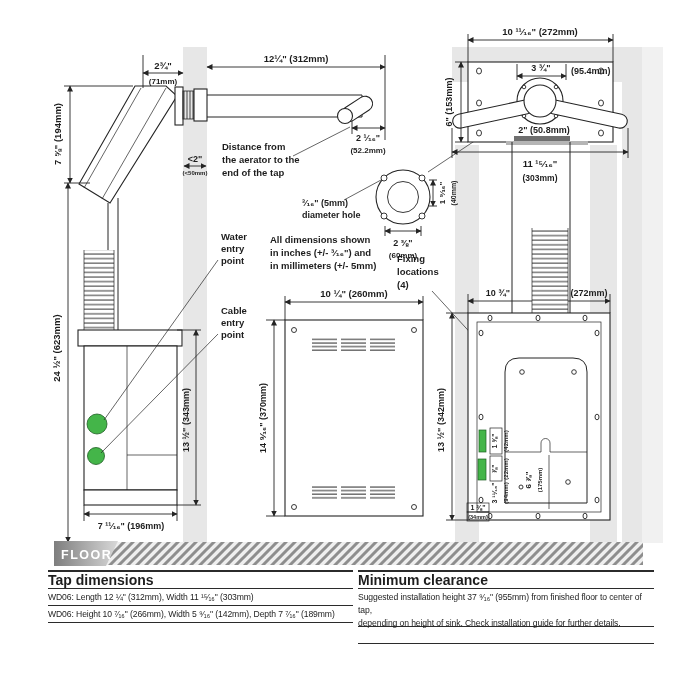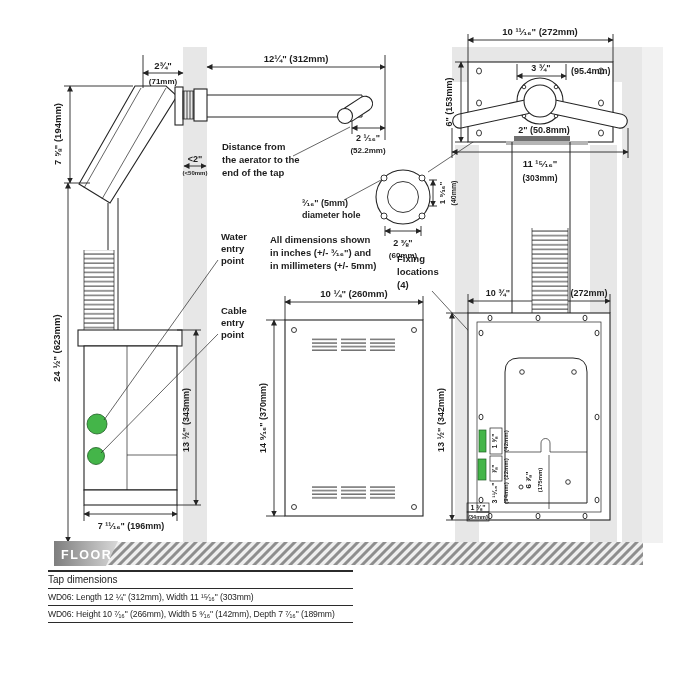--- a/index.html
+++ b/index.html
@@ -12,21 +12,21 @@
   .floor-text{font-size:12.5px;fill:#ffffff;letter-spacing:1.5px;}
   .ln{fill:none;stroke:#242424;stroke-width:1;}
   .thin{fill:none;stroke:#242424;stroke-width:0.7;}
   .dim{fill:none;stroke:#242424;stroke-width:0.9;}
   .wh{fill:#ffffff;stroke:#242424;stroke-width:1.1;}
   .hole{fill:#ffffff;stroke:#242424;stroke-width:0.9;}
   
   .tbl{position:absolute;top:570px;border-top:2px solid #2b2b2b;color:#1d1d1d;}
   .tbl-left{left:48px;width:305px;}
   .tbl-right{left:358px;width:296px;}
-  .t-hdr{height:16px;line-height:16px;font-weight:normal;font-size:10px;
+  .t-hdr{height:16px;line-height:16px;font-weight:bold;font-size:14px;
          border-bottom:1.5px solid #2b2b2b;}
   .t-row{height:16px;line-height:16px;font-size:8.6px;letter-spacing:-0.1px;
          border-bottom:1.5px solid #2b2b2b;white-space:nowrap;}
   .t-row2{height:35px;line-height:13px;padding-top:2px;white-space:normal;}
   .t-empty{height:16px;border-bottom:1.5px solid #2b2b2b;}
 </style>
 </head>
 <body>
 
 <div id="page">
@@ -338,13 +338,18 @@
     <polygon points="54,541 118,541 106,566 54,566" fill="url(#floorg)"></polygon>
     <text class="floor-text" x="61" y="559">FLOOR</text>
   </g>
 </svg>
 
 <div class="tbl tbl-left">
   <div class="t-hdr">Tap dimensions</div>
   <div class="t-row">WD06: Length 12 ¼" (312mm), Width 11 ¹⁵⁄₁₆" (303mm)</div>
   <div class="t-row">WD06: Height 10 ⁷⁄₁₆" (266mm), Width 5 ⁹⁄₁₆" (142mm), Depth 7 ⁷⁄₁₆" (189mm)</div>
 </div>
+<div class="tbl tbl-right">
+  <div class="t-hdr">Minimum clearance</div>
+  <div class="t-row t-row2"><span>Suggested installation height 37 ⁹⁄₁₆" (955mm) from finished floor to center of tap,</span><br><span>depending on height of sink. Check installation guide for further details.</span></div>
+  <div class="t-empty"></div>
 </div>
+</div>
 
 </body></html>

